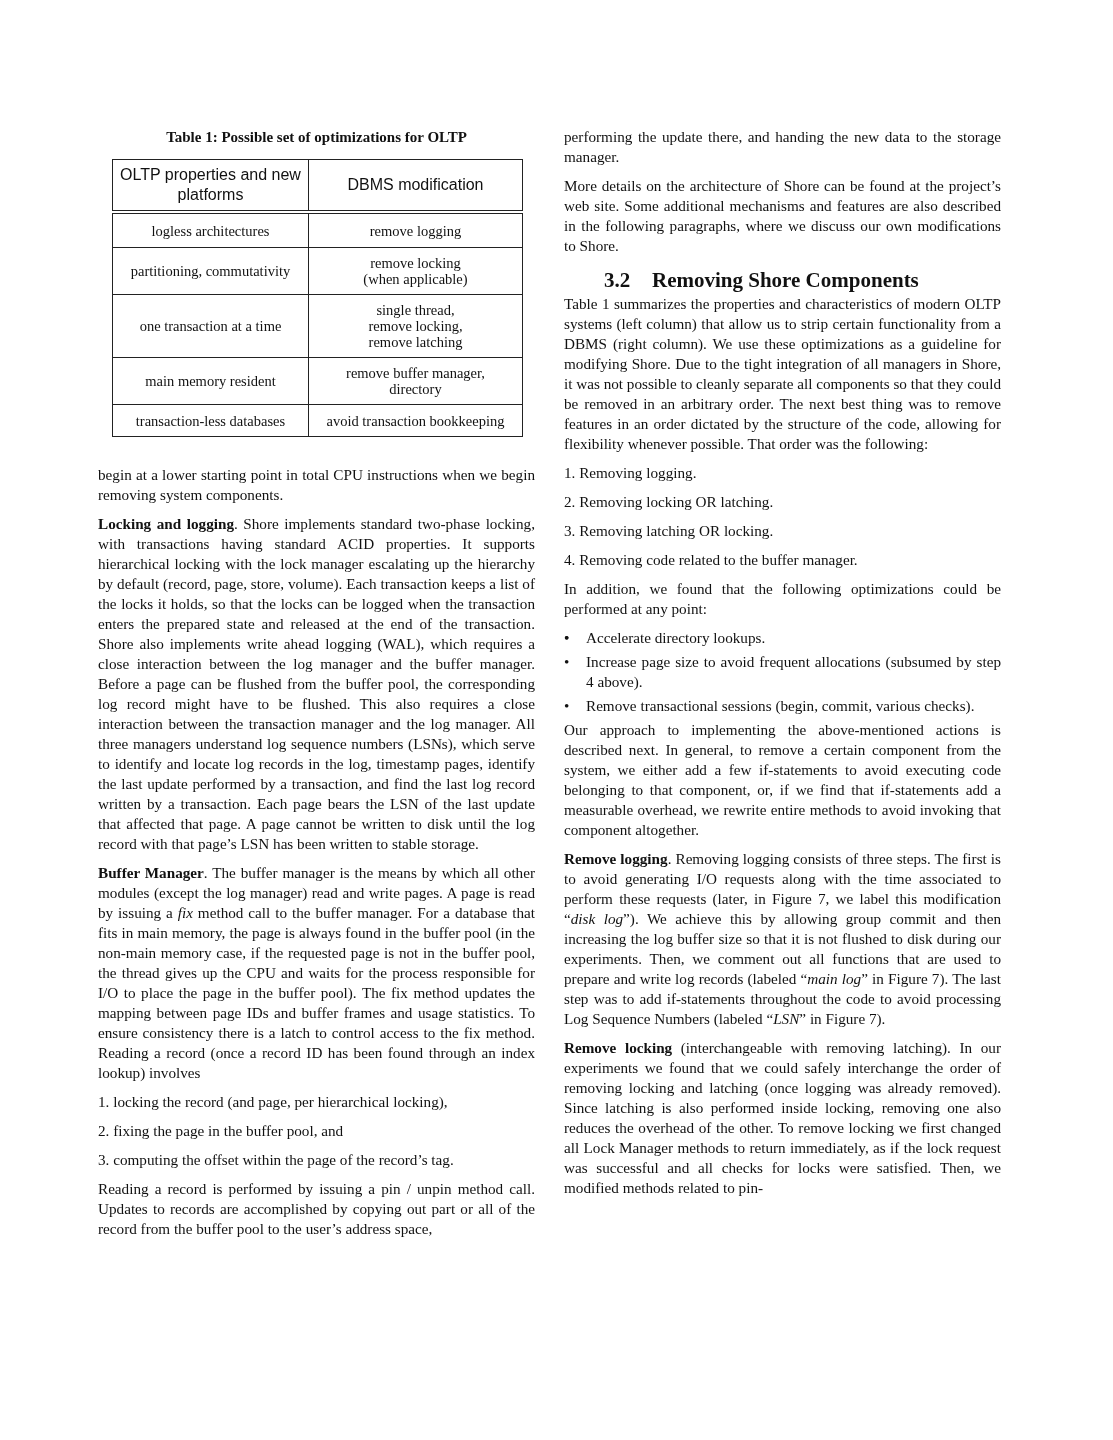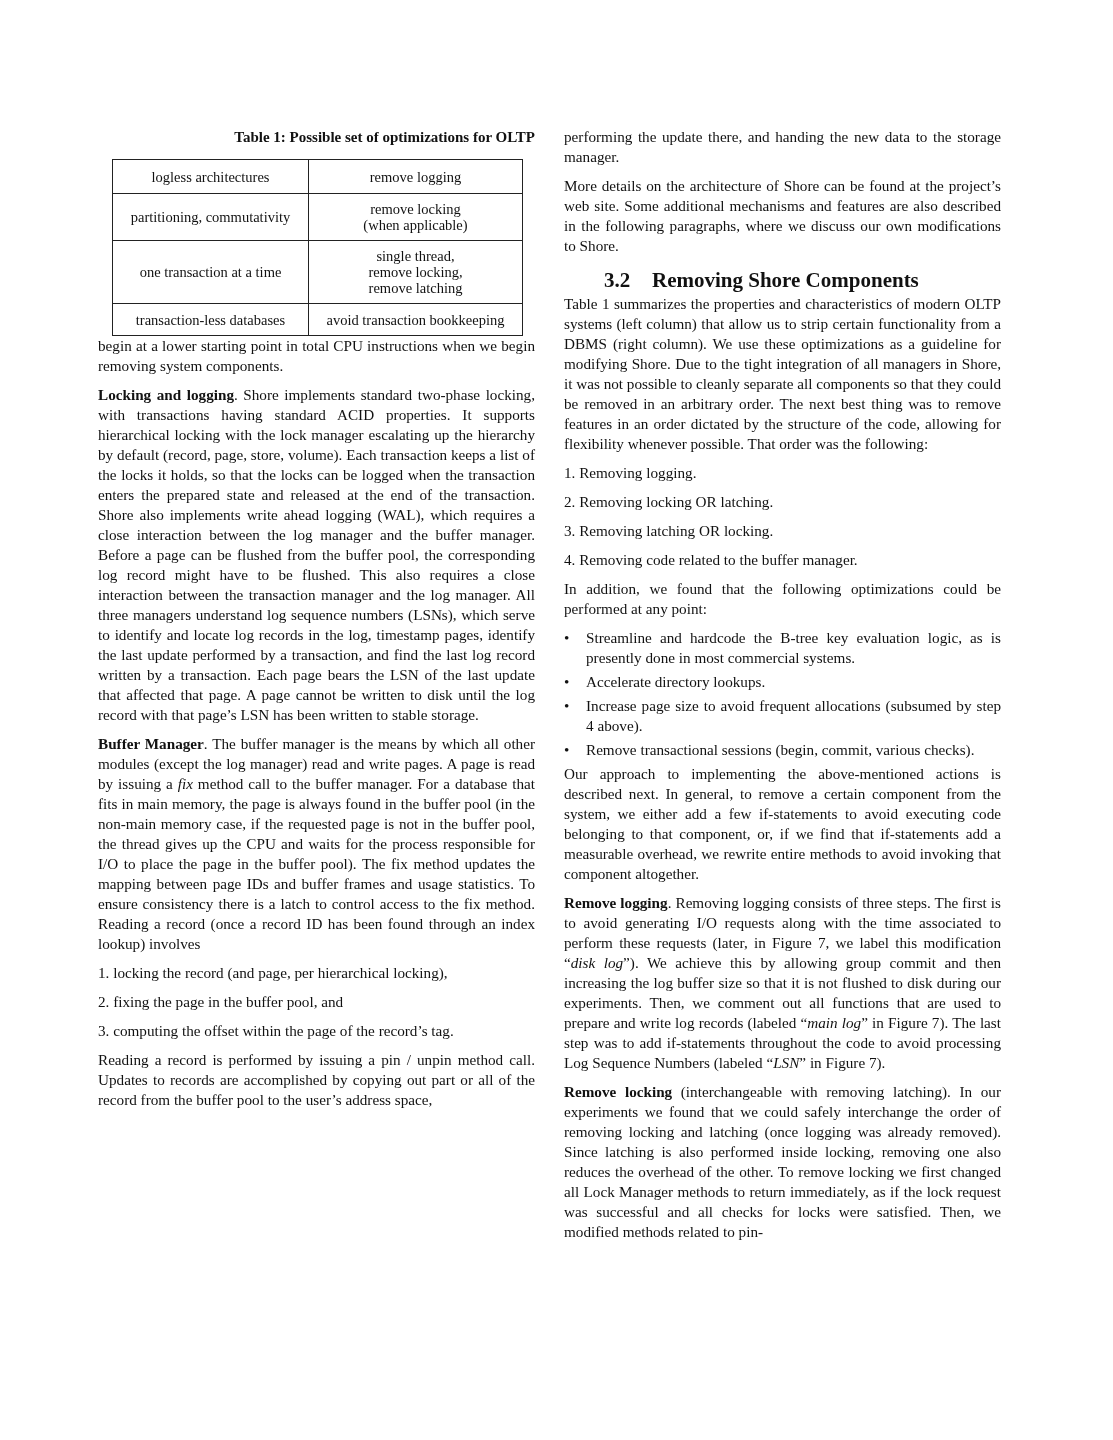--- a/index.html
+++ b/index.html
@@ -3,63 +3,74 @@
 <meta charset="utf-8">
 <style>
   html, body { margin:0; padding:0; background:#ffffff; }
   body { width:1113px; height:1440px; position:relative; overflow:hidden;
          font-family:"Liberation Serif", serif; color:#111; }
   .col { position:absolute; top:127px; width:437px; font-size:15.2px; line-height:20px; }
   .col.left { left:98px; }
   .col.right { left:564px; }
   p { margin:0 0 9px 0; text-align:justify; }
   .lead { font-weight:bold; }
-  .cap { text-align:right; font-weight:bold; font-size:15px; margin:0 0 12px 0; padding-left:0; width:437px; }
+  .cap { text-align:center; font-weight:bold; font-size:15px; margin:0 0 12px 0; padding-left:0; width:437px; }
   table { border-collapse:collapse; margin-left:14px; width:411px; font-size:14.5px; line-height:16px; }
   td, th { border:1.3px solid #222; text-align:center; padding:0 4px; }
   th { font-family:"Liberation Sans", sans-serif; font-weight:normal; font-size:16px; line-height:20px; height:50px; }
   tr.hdr th { border-bottom:4px double #222; }
   td.c1 { width:187px; }
   .r1 td { height:33px; }
   .r2 td { height:46px; }
   .r3 td { height:62px; }
   .r4 td { height:46px; }
   .r5 td { height:31px; }
-  .after-table { }
+  .after-table { margin-top:28px; }
   .li { margin:0 0 9px 0; }
   ul.bullets { list-style:none; margin:0 0 4px 0; padding:0; }
   ul.bullets li { position:relative; padding-left:22px; margin-bottom:4px; text-align:justify; }
   ul.bullets li .dot { position:absolute; left:0; top:0; }
   h2 { font-size:21px; font-weight:bold; margin:12px 0 2px 0; line-height:24px; }
   h2 .num { display:inline-block; width:48px;margin-left:40px; }
 </style>
 </head>
 <body>
 
 <div class="col left">
   <div class="cap">Table 1: Possible set of optimizations for OLTP</div>
   <table>
     <tbody>
+        <tr class="hdr">
+      <th style="width:187px;">OLTP properties and new platforms</th>
+      <th>DBMS modification</th>
+    </tr>
     <tr class="r1">
       <td class="c1">logless architectures</td>
       <td>remove logging</td>
     </tr>
     <tr class="r2">
       <td class="c1">partitioning, commutativity</td>
       <td>
         <div>remove locking</div>
         <div>(when applicable)</div>
       </td>
     </tr>
     <tr class="r3">
       <td class="c1">one transaction at a time</td>
       <td>
         <div>single thread,</div>
         <div>remove locking,</div>
         <div>remove latching</div>
+      </td>
+    </tr>
+    <tr class="r4">
+      <td class="c1">main memory resident</td>
+      <td>
+        <div>remove buffer manager,</div>
+        <div>directory</div>
       </td>
     </tr>
     <tr class="r5">
       <td class="c1">transaction-less databases</td>
       <td>avoid transaction bookkeeping</td>
     </tr>
   </tbody>
     </table>
 
   <p class="after-table">begin at a lower starting point in total CPU instructions when we begin removing system components.</p>
@@ -75,21 +86,21 @@
   <p>performing the update there, and handing the new data to the storage manager.</p>
   <p>More details on the architecture of Shore can be found at the project’s web site. Some additional mechanisms and features are also described in the following paragraphs, where we discuss our own modifications to Shore.</p>
   <h2><span class="num">3.2</span><span>Removing Shore Components</span></h2>
   <p>Table 1 summarizes the properties and characteristics of modern OLTP systems (left column) that allow us to strip certain functionality from a DBMS (right column). We use these optimizations as a guideline for modifying Shore. Due to the tight integration of all managers in Shore, it was not possible to cleanly separate all components so that they could be removed in an arbitrary order. The next best thing was to remove features in an order dictated by the structure of the code, allowing for flexibility whenever possible. That order was the following:</p>
   <p class="li">1. Removing logging.</p>
   <p class="li">2. Removing locking OR latching.</p>
   <p class="li">3. Removing latching OR locking.</p>
   <p class="li">4. Removing code related to the buffer manager.</p>
   <p>In addition, we found that the following optimizations could be performed at any point:</p>
   <ul class="bullets">
-    <li><span class="dot">•</span><span>Streamline and hardcode the B-tree key evaluation logic, as is presently done in most commercial systems.</span></li>
+    <li><span class="dot">•</span></li>
     <li><span class="dot">•</span><span>Accelerate directory lookups.</span></li>
     <li><span class="dot">•</span><span>Increase page size to avoid frequent allocations (subsumed by step 4 above).</span></li>
     <li><span class="dot">•</span><span>Remove transactional sessions (begin, commit, various checks).</span></li>
   </ul>
   <p>Our approach to implementing the above-mentioned actions is described next. In general, to remove a certain component from the system, we either add a few if-statements to avoid executing code belonging to that component, or, if we find that if-statements add a measurable overhead, we rewrite entire methods to avoid invoking that component altogether.</p>
   <p><span class="lead">Remove logging</span><span>. Removing logging consists of three steps. The first is to avoid generating I/O requests along with the time associated to perform these requests (later, in Figure 7, we label this modification “</span><i>disk log</i><span>”). We achieve this by allowing group commit and then increasing the log buffer size so that it is not flushed to disk during our experiments. Then, we comment out all functions that are used to prepare and write log records (labeled “</span><i>main log</i><span>” in Figure 7). The last step was to add if-statements throughout the code to avoid processing Log Sequence Numbers (labeled “</span><i>LSN</i><span>” in Figure 7).</span></p>
   <p><span class="lead">Remove locking</span><span> (interchangeable with removing latching). In our experiments we found that we could safely interchange the order of removing locking and latching (once logging was already removed). Since latching is also performed inside locking, removing one also reduces the overhead of the other. To remove locking we first changed all Lock Manager methods to return immediately, as if the lock request was successful and all checks for locks were satisfied. Then, we modified methods related to pin-</span></p>
 </div>
 
 </body></html>

